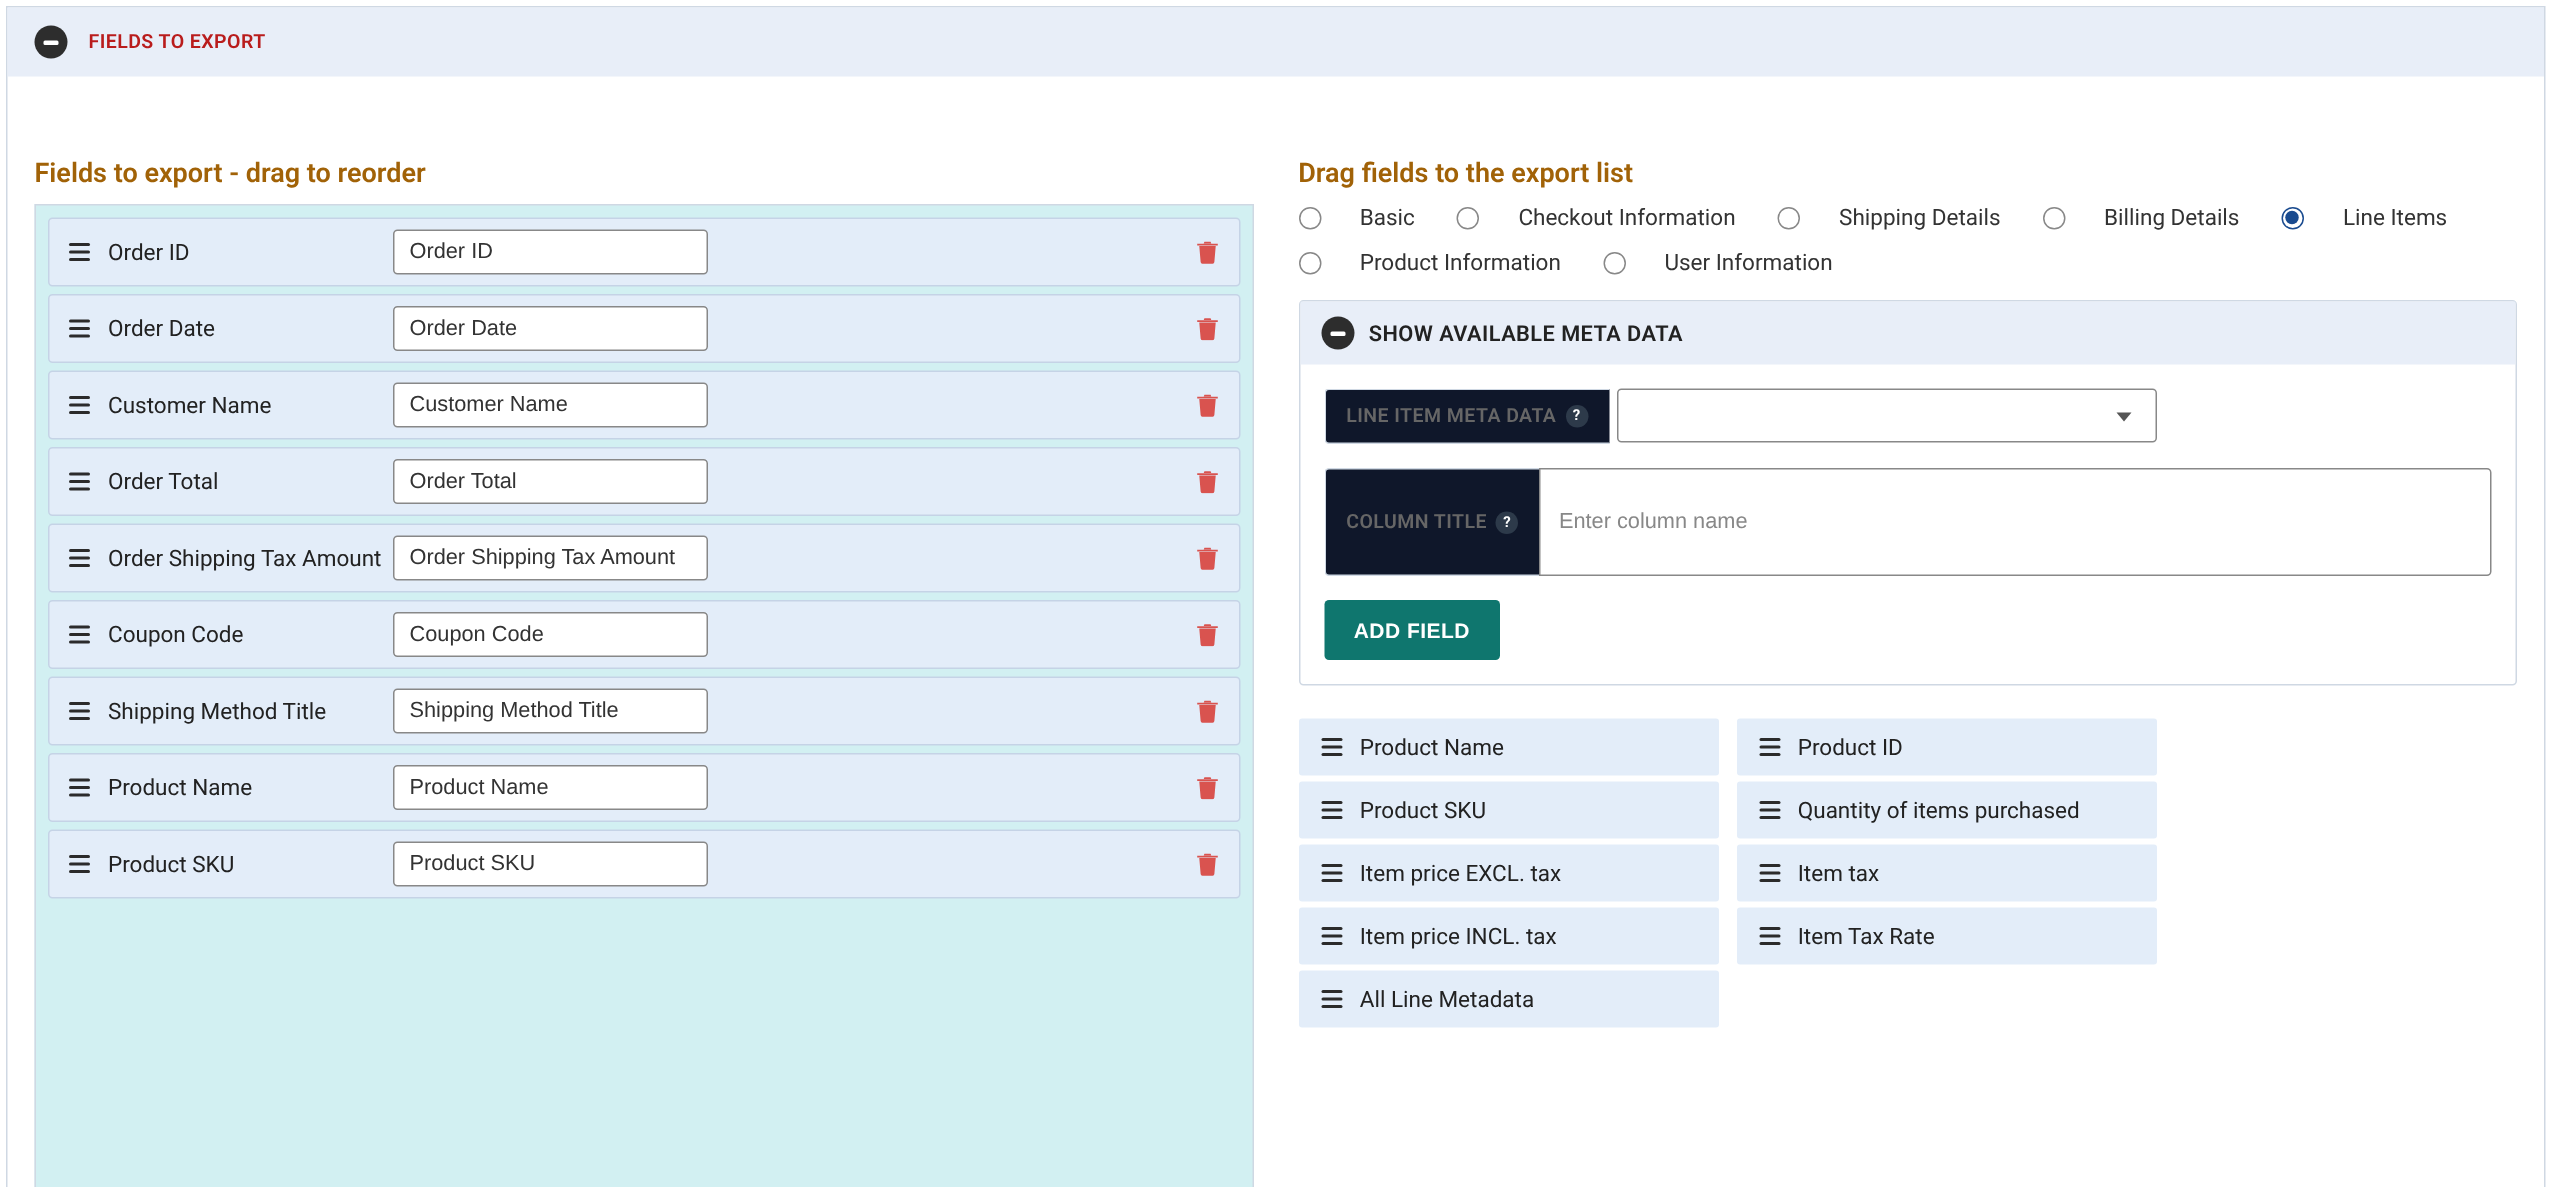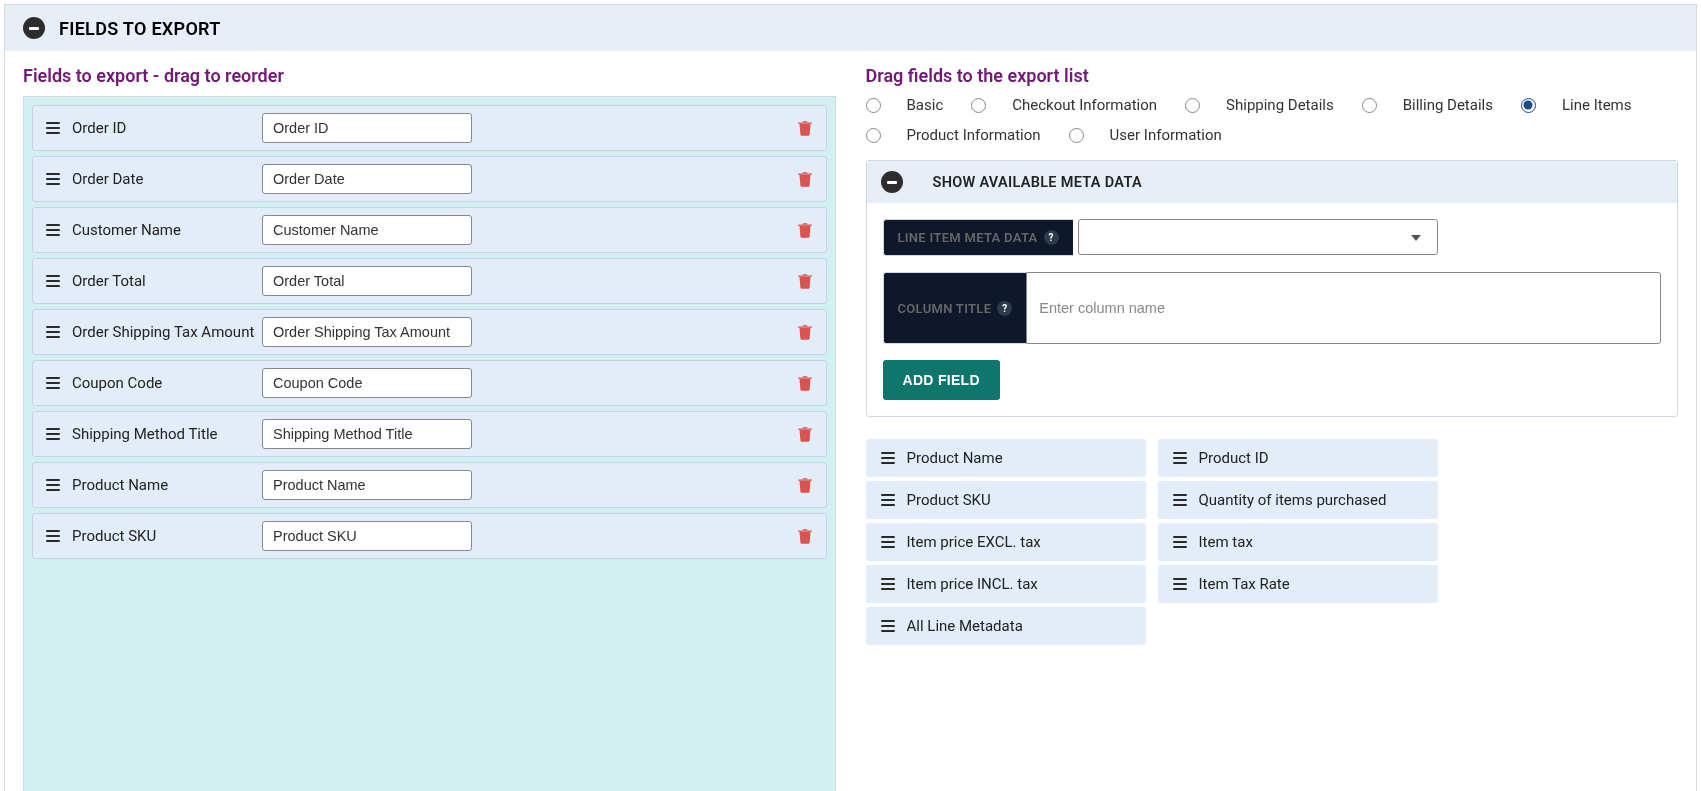--- a/index.html
+++ b/index.html
@@ -36,46 +36,47 @@
       flex-shrink: 0;
     }
     .circle-minus::after {
       content: '';
       width: 10px;
       height: 3px;
       background: #fff;
       border-radius: 1px;
     }
     .panel-title {
-      font-size: 18px;
+      font-size: 13px;
       font-weight: 600;
       letter-spacing: 0.3px;
-      color: #000000;
+      color: #b91c1c;
       text-align: center;
     }
     .panel-body {
       padding: 14px 18px;
     }
     .two-col {
       display: flex;
       gap: 30px;
     }
     .col-left {
       flex: 1;
       min-width: 0;
     }
     .col-right {
       flex: 1;
       min-width: 0;
     }
     .section-heading {
       font-size: 18px;
       font-weight: 600;
-      color: #701a75;
+      color: #a16207;
       margin-bottom: 10px;
+      margin-top: 40px;
     }
     .scroll-area {
       background: #d2f0f2;
       border: 1px solid #cfd8e3;
       height: 752px;
       overflow-y: scroll;
       padding: 8px;
     }
     .field-row {
       display: flex;
@@ -181,21 +182,21 @@
     .meta-box {
       border: 1px solid #cfd8e3;
       border-radius: 3px;
       margin-bottom: 22px;
     }
     .meta-header {
       background: #e8eef8;
       padding: 10px 14px;
       display: flex;
       align-items: center;
-      gap: 30px;
+      gap: 10px;
     }
     .meta-title {
       font-size: 14.5px;
       font-weight: 600;
       letter-spacing: 0.3px;
       color: #222;
     }
     .meta-body {
       padding: 16px;
     }

